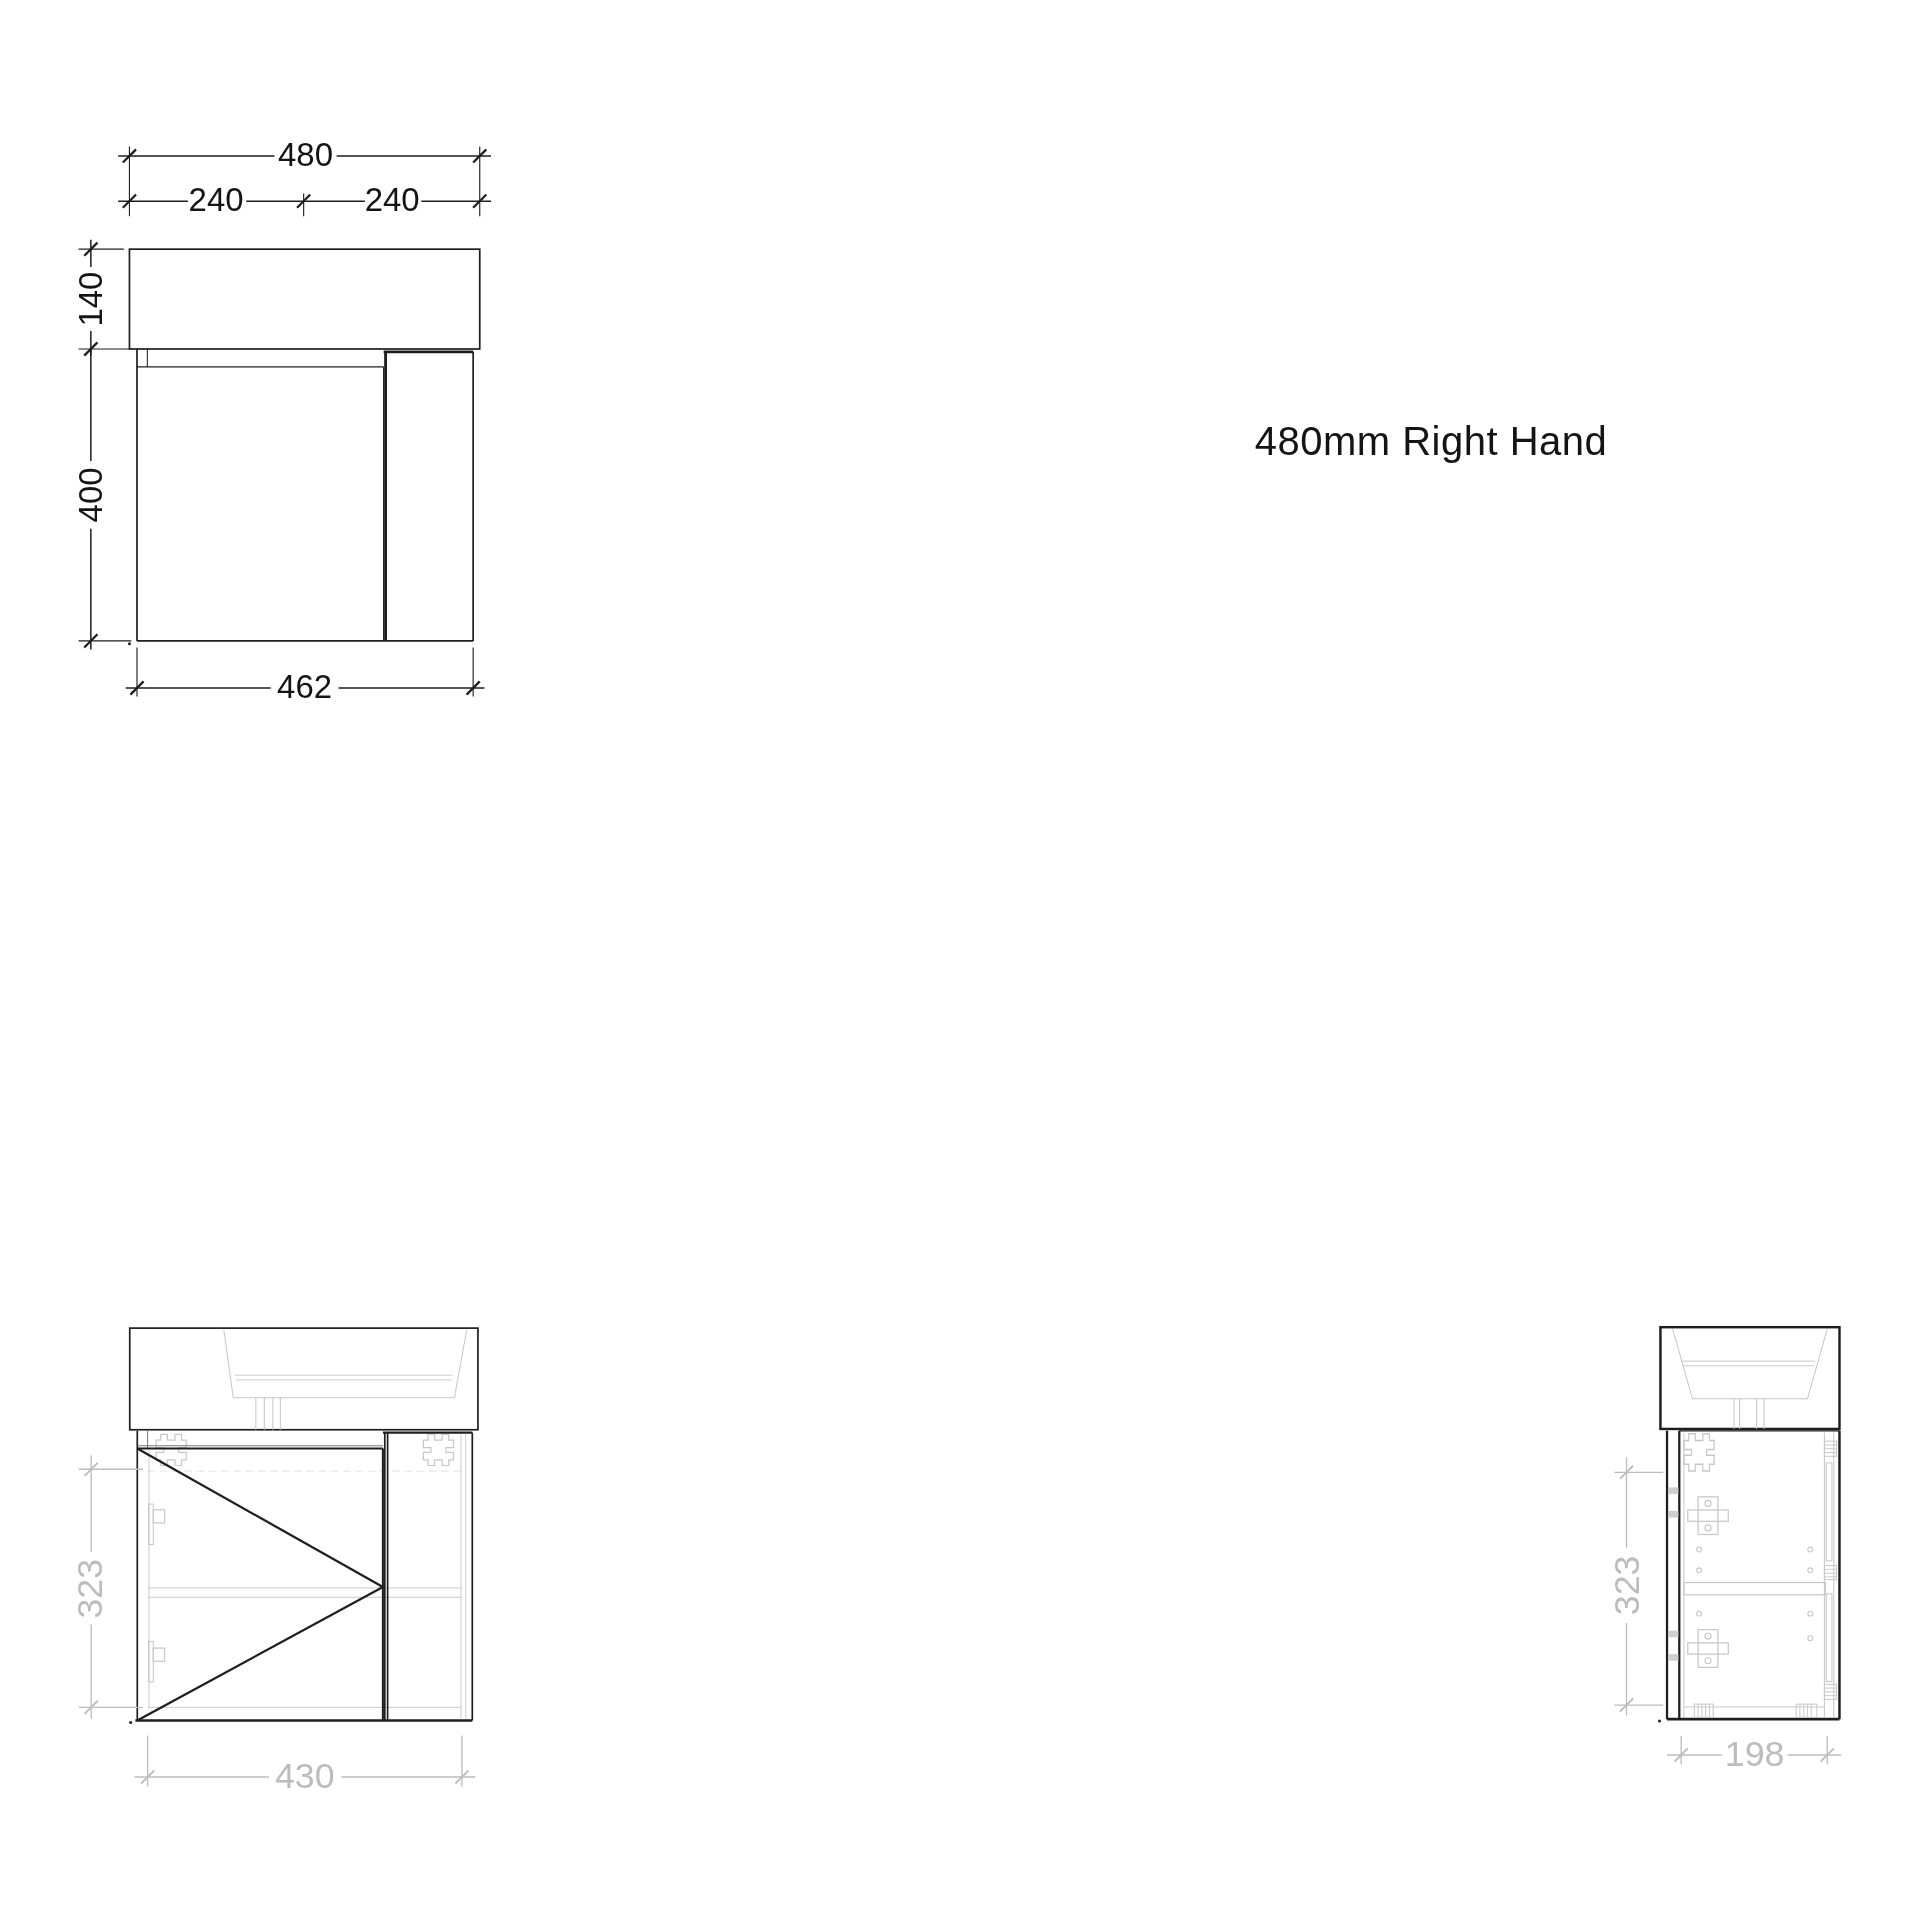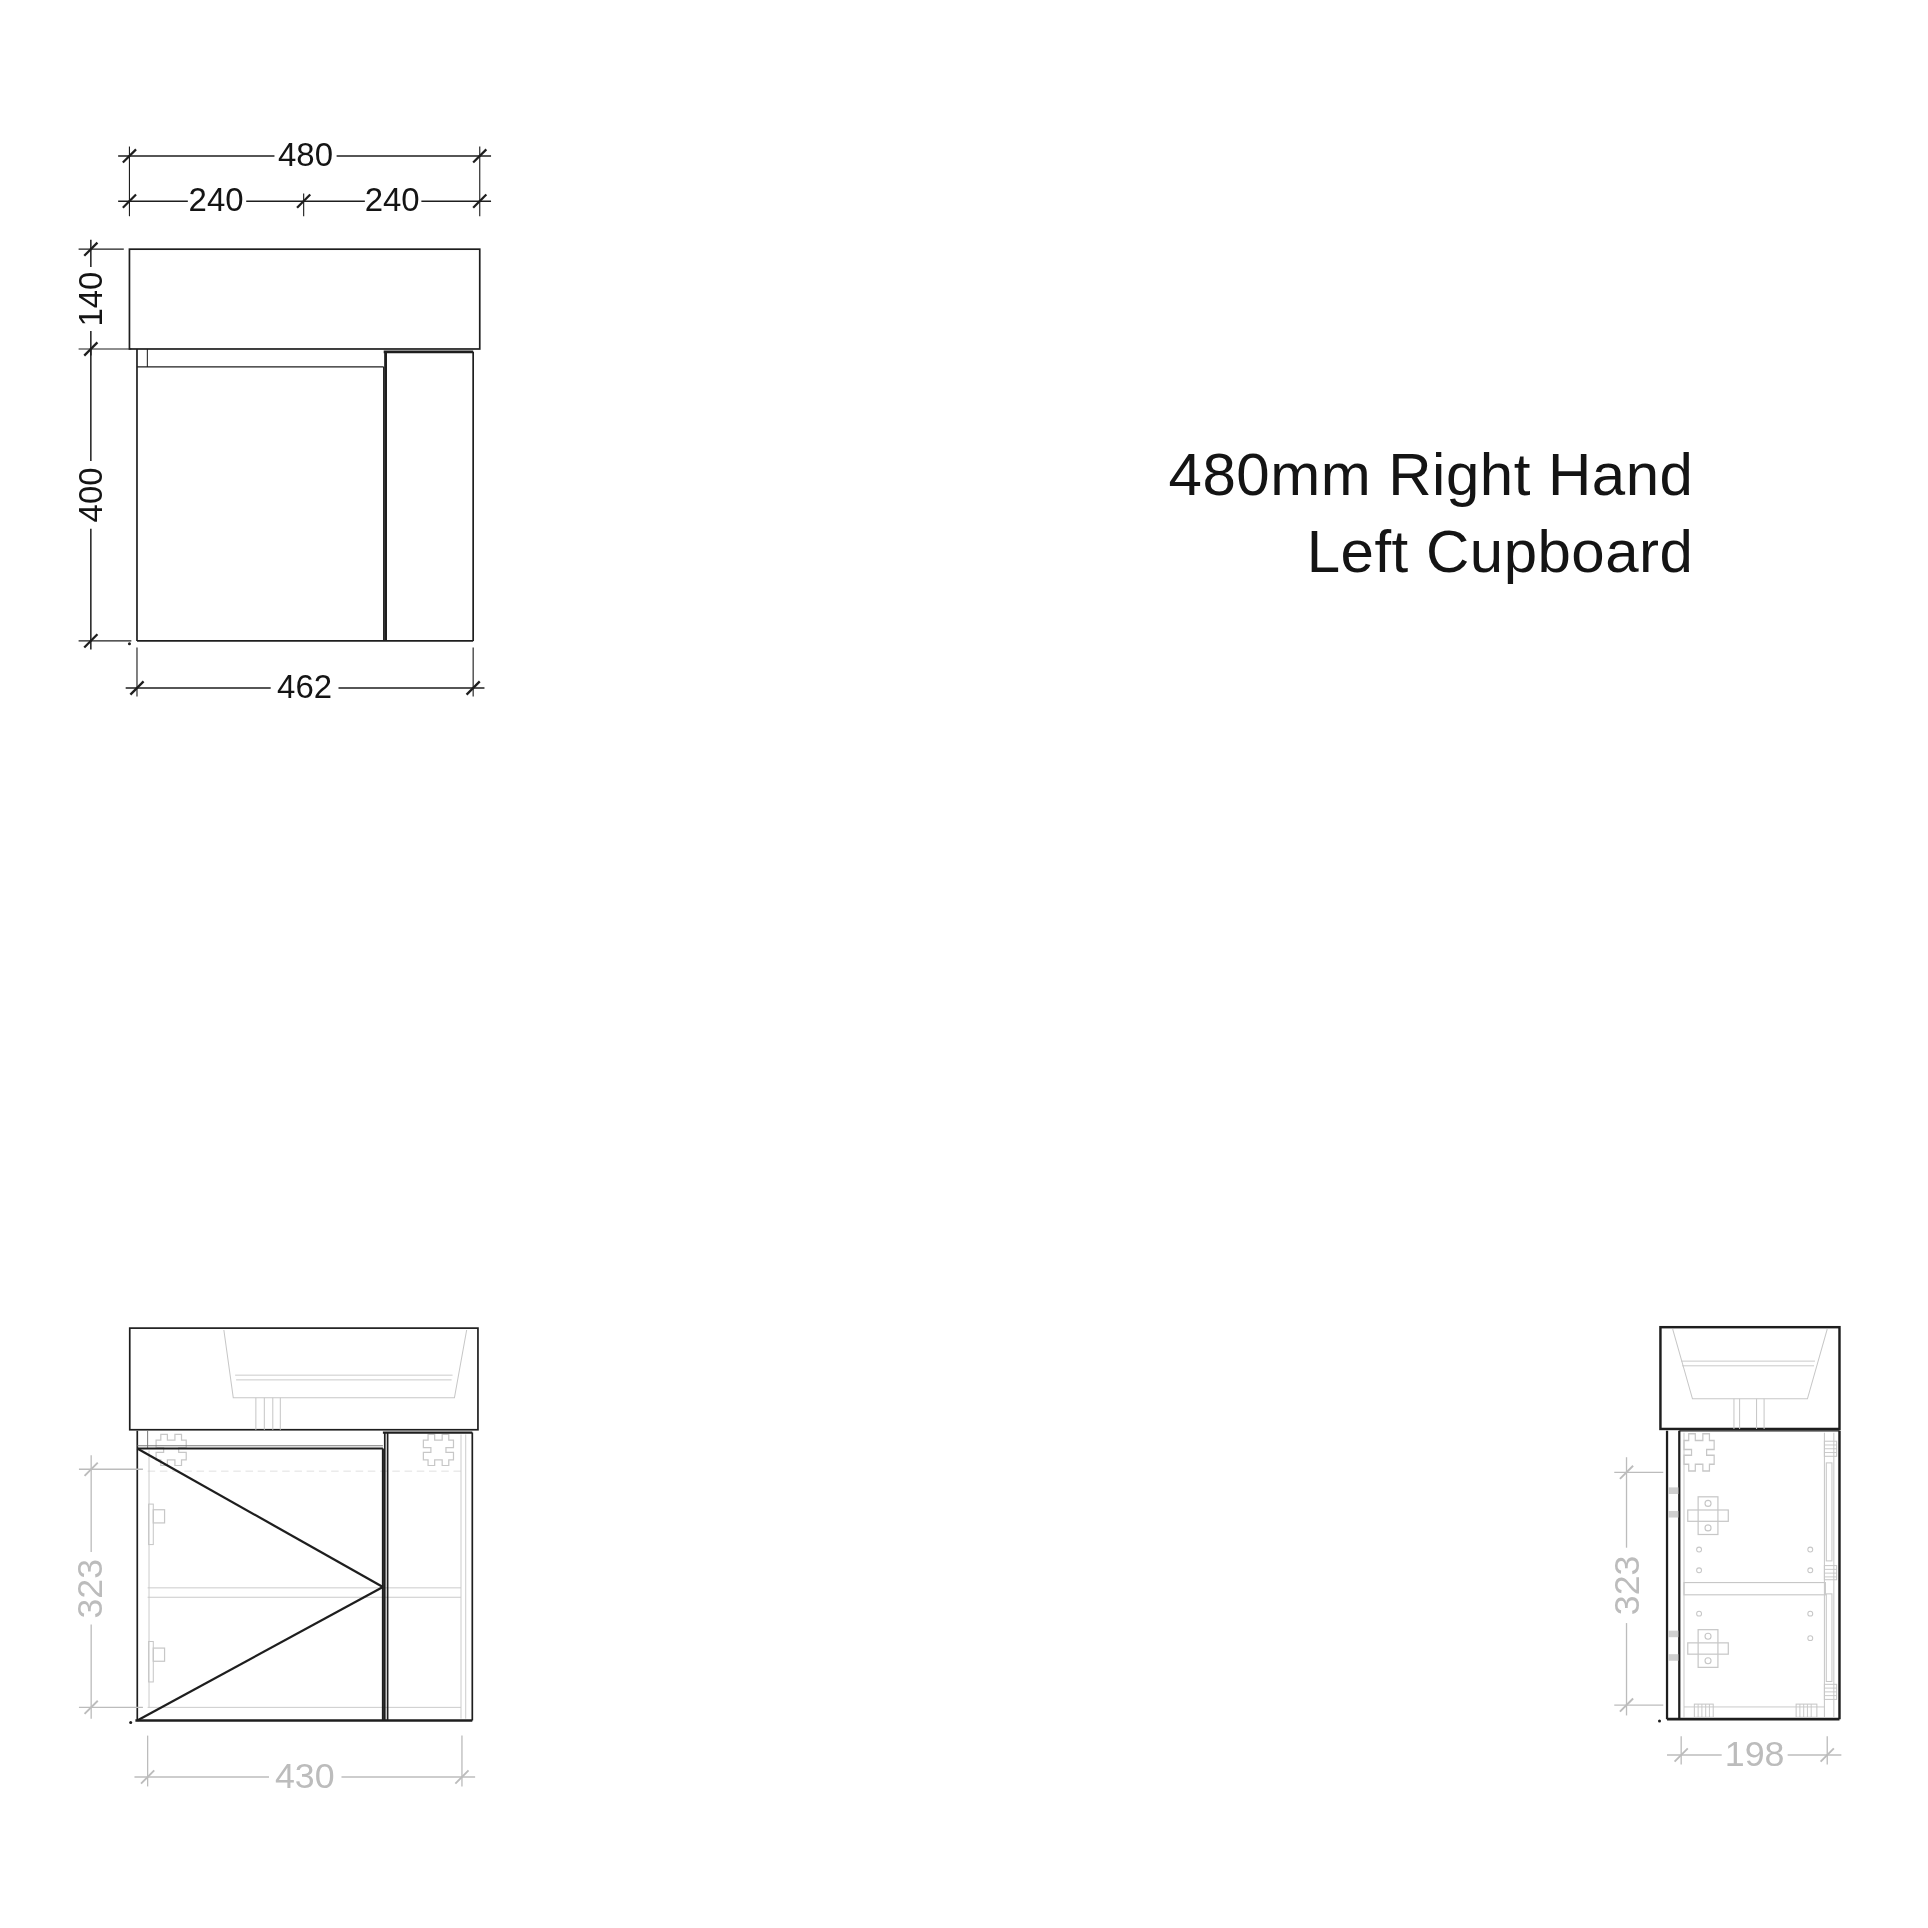--- a/index.html
+++ b/index.html
@@ -26,27 +26,26 @@
   .s-lt{stroke:var(--line-light);fill:none;}
   .s-faint{stroke:var(--line-faint);fill:none;}
   .s-dim{stroke:var(--dim-gray);fill:none;}
   .t-dark{fill:var(--text-black);font-family:"Liberation Sans",sans-serif;font-size:35px;}
   .t-gray{fill:var(--dim-gray);font-family:"Liberation Sans",sans-serif;font-size:38px;}
   .dot{fill:var(--line-dark);stroke:none;}
   #title-block{
     position:absolute;
     left:1431px;top:403px;
     transform:translateX(-50%);
-    text-align:right;
+    text-align:center;
     color:var(--text-black);
-    font-size:60px;
+    font-size:40px;
     line-height:77px;
     letter-spacing:0.5px;
     white-space:nowrap;
-    margin-top:33px;
   }
 </style>
 </head>
 <body>
 
 <div class="view" style="left:56px;top:120px;width:452px;height:603px">
 <svg width="452" height="603" viewBox="0 0 480 640">
 
   <g>
     <line class="s-dark" stroke-width="1.2" x1="78" y1="28" x2="78" y2="102"></line>
@@ -117,21 +116,20 @@
   <g>
     <line class="s-dark" stroke-width="3" x1="348" y1="246" x2="443" y2="246"></line>
     <line class="s-dark" stroke-width="3" x1="350" y1="246" x2="350" y2="553"></line>
     <line class="s-dark" stroke-width="1.8" x1="443" y1="246" x2="443" y2="553"></line>
   </g>
 </svg>
 </div>
 
 <div id="title-block">
   <div>480mm Right Hand</div>
-  <div>Left Cupboard</div>
 </div>
 
 <div class="view" style="left:56px;top:1314px;width:443px;height:527px">
 <svg width="443" height="527" viewBox="0 0 470 560">
 
   <g>
     <rect class="s-dark" stroke-width="1.8" x="78" y="15" width="370" height="108"></rect>
     <polyline class="s-lt" stroke-width="1.1" points="178,17 188,89 423,89 436,17"></polyline>
     <line class="s-lt" stroke-width="1" x1="190" y1="65" x2="421" y2="65"></line>
     <line class="s-lt" stroke-width="1" x1="191" y1="70" x2="420" y2="70"></line>

